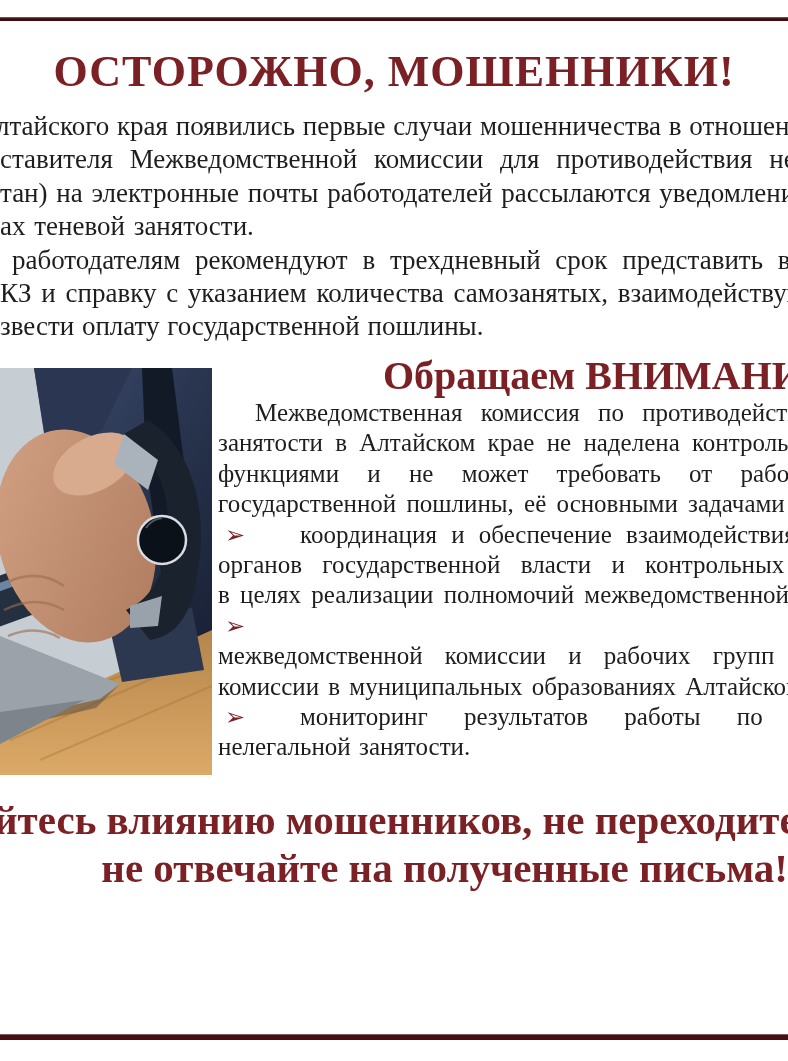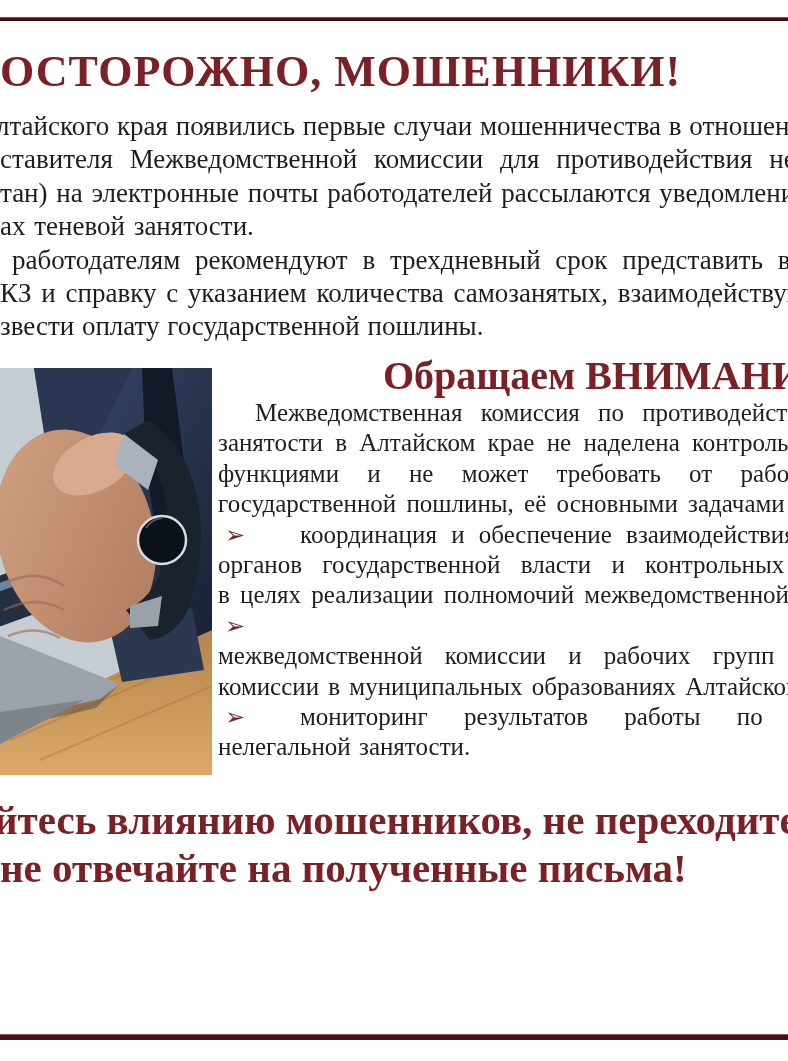--- a/index.html
+++ b/index.html
@@ -4,21 +4,21 @@
 <style>
   html,body{margin:0;padding:0;background:#fff;}
   #page{
     position:relative; width:788px; height:1061px; overflow:hidden;
     background:#ffffff; font-family:"Liberation Serif", serif; color:#1e1e1e;
   }
   .rule{position:absolute; left:0; width:100%;}
   #top-rule{top:17px; height:4px; background:linear-gradient(#936060,#3a0c0c 45%,#3a0c0c);}
   #bottom-rule{top:1034px; height:5px; background:#451013; border-top:1px solid #8a5858;}
   #doc-title{
-    position:absolute; top:46px; left:0; width:100%; text-align:left;
+    position:absolute; top:46px; left:0; width:100%; text-align:center;
     font-size:44px; font-weight:bold; color:#7b2125; white-space:nowrap; letter-spacing:1px;
   }
   
   #intro{position:absolute; top:110px; left:0; width:900px; font-size:27px;}
   #intro .tline{height:33.4px; line-height:33.4px; white-space:nowrap;}
   .i0{margin-left:-4px; word-spacing:1px;}
   .i1{word-spacing:10px;}
   .i2{word-spacing:2px;}
   .i3{word-spacing:2px;}
   .i4{margin-left:12px; word-spacing:8px;}
@@ -46,21 +46,21 @@
   .n10{word-spacing:30px;}
   .n11{word-spacing:2px;}
   .bullet-line{padding-left:82px;}
   .arrow{position:absolute; left:7px; top:0; color:#7b2125; word-spacing:0; font-size:24px;}
   
   #warning-line1{
     position:absolute; left:-6px; top:796px; font-size:41px; font-weight:bold;
     color:#7b2125; white-space:nowrap;
   }
   #warning-line2{
-    position:absolute; left:0; top:844px; width:100%; text-align:left;
+    position:absolute; left:0; top:844px; width:100%; text-align:right;
     font-size:41px; font-weight:bold; color:#7b2125; white-space:nowrap;
   }
 </style>
 </head>
 <body>
 
 <div id="page">
 
   <div id="top-rule" class="rule"></div>
 

